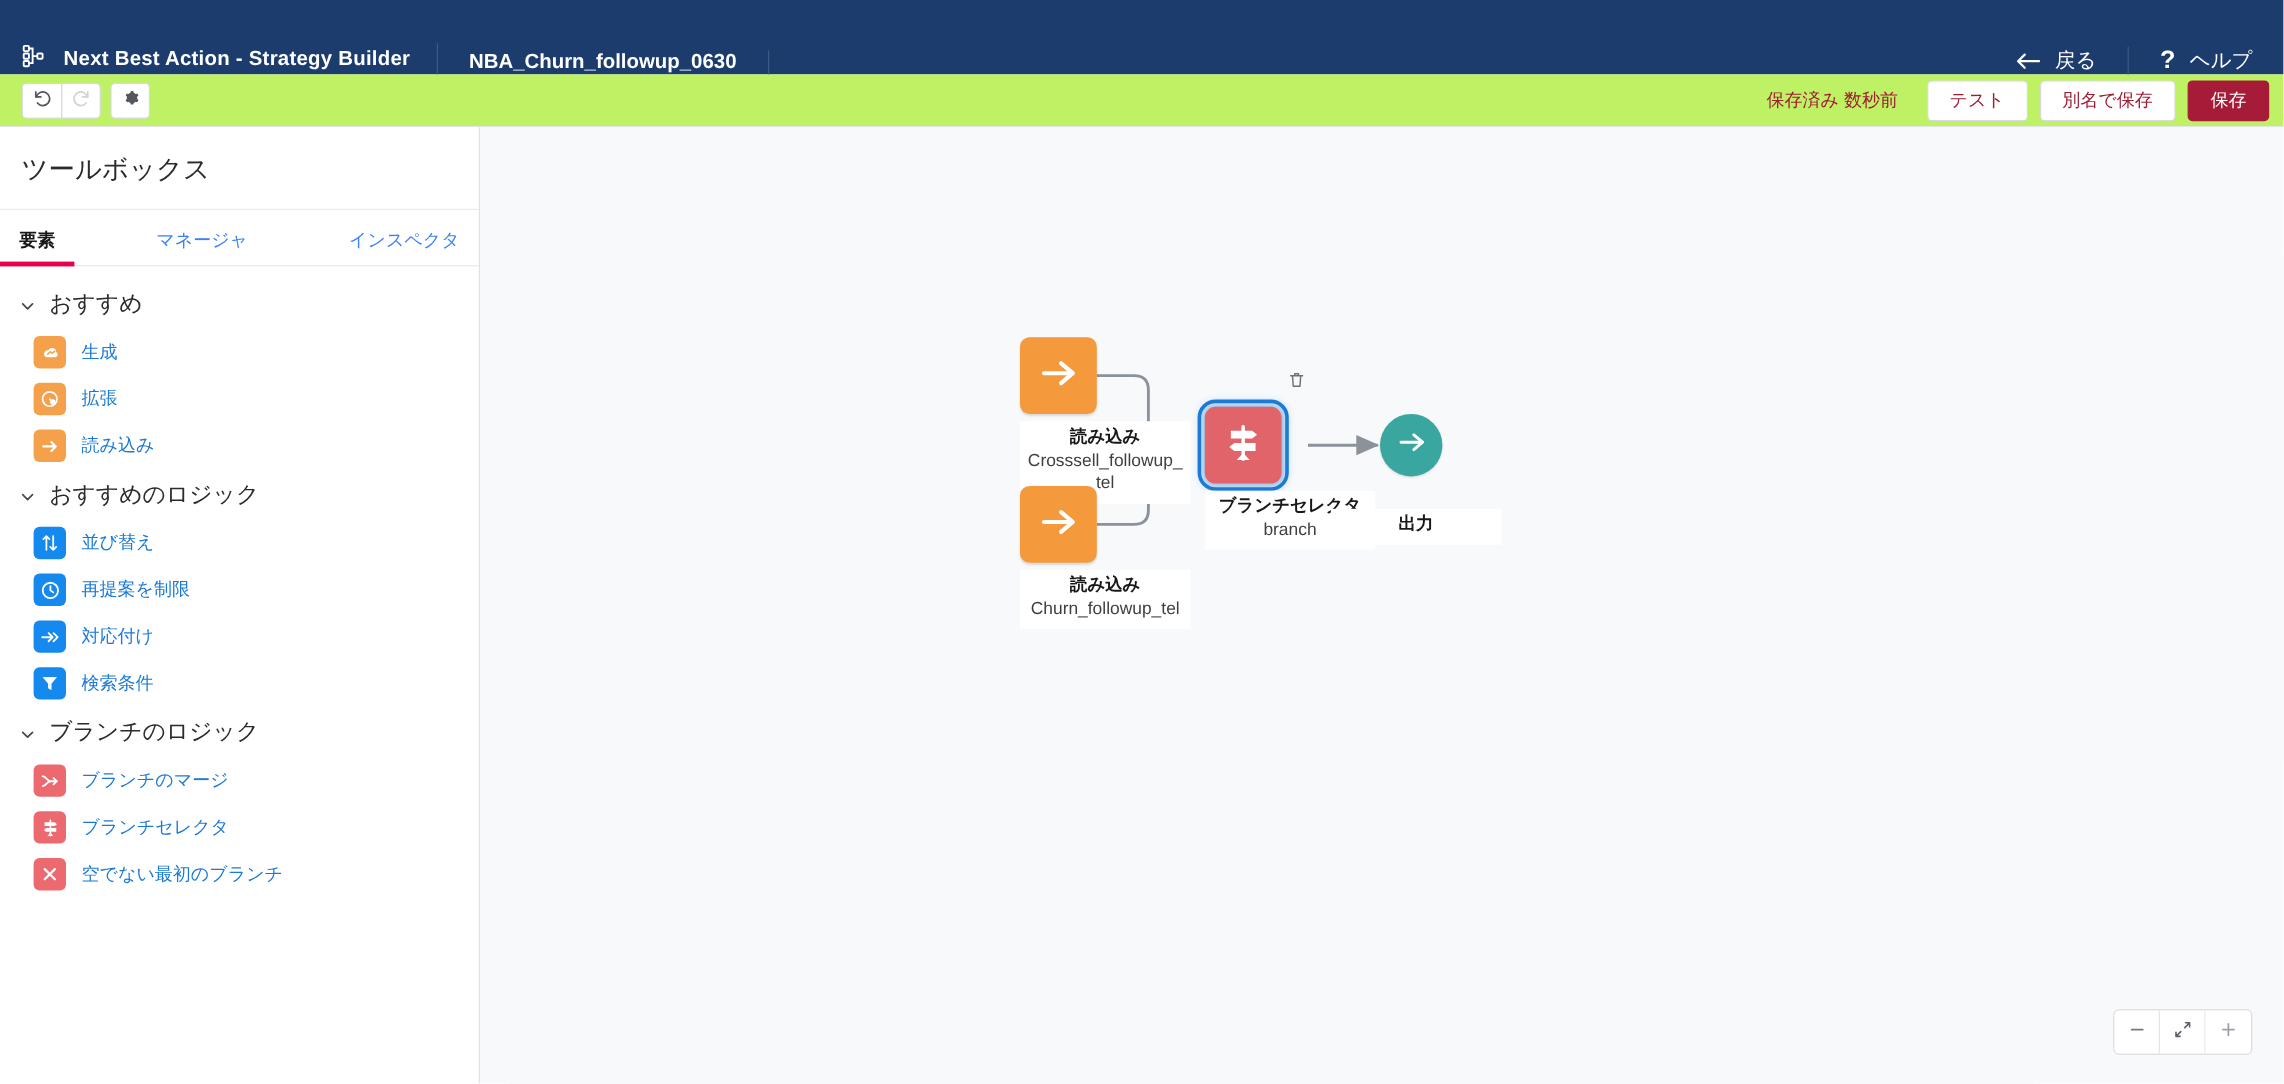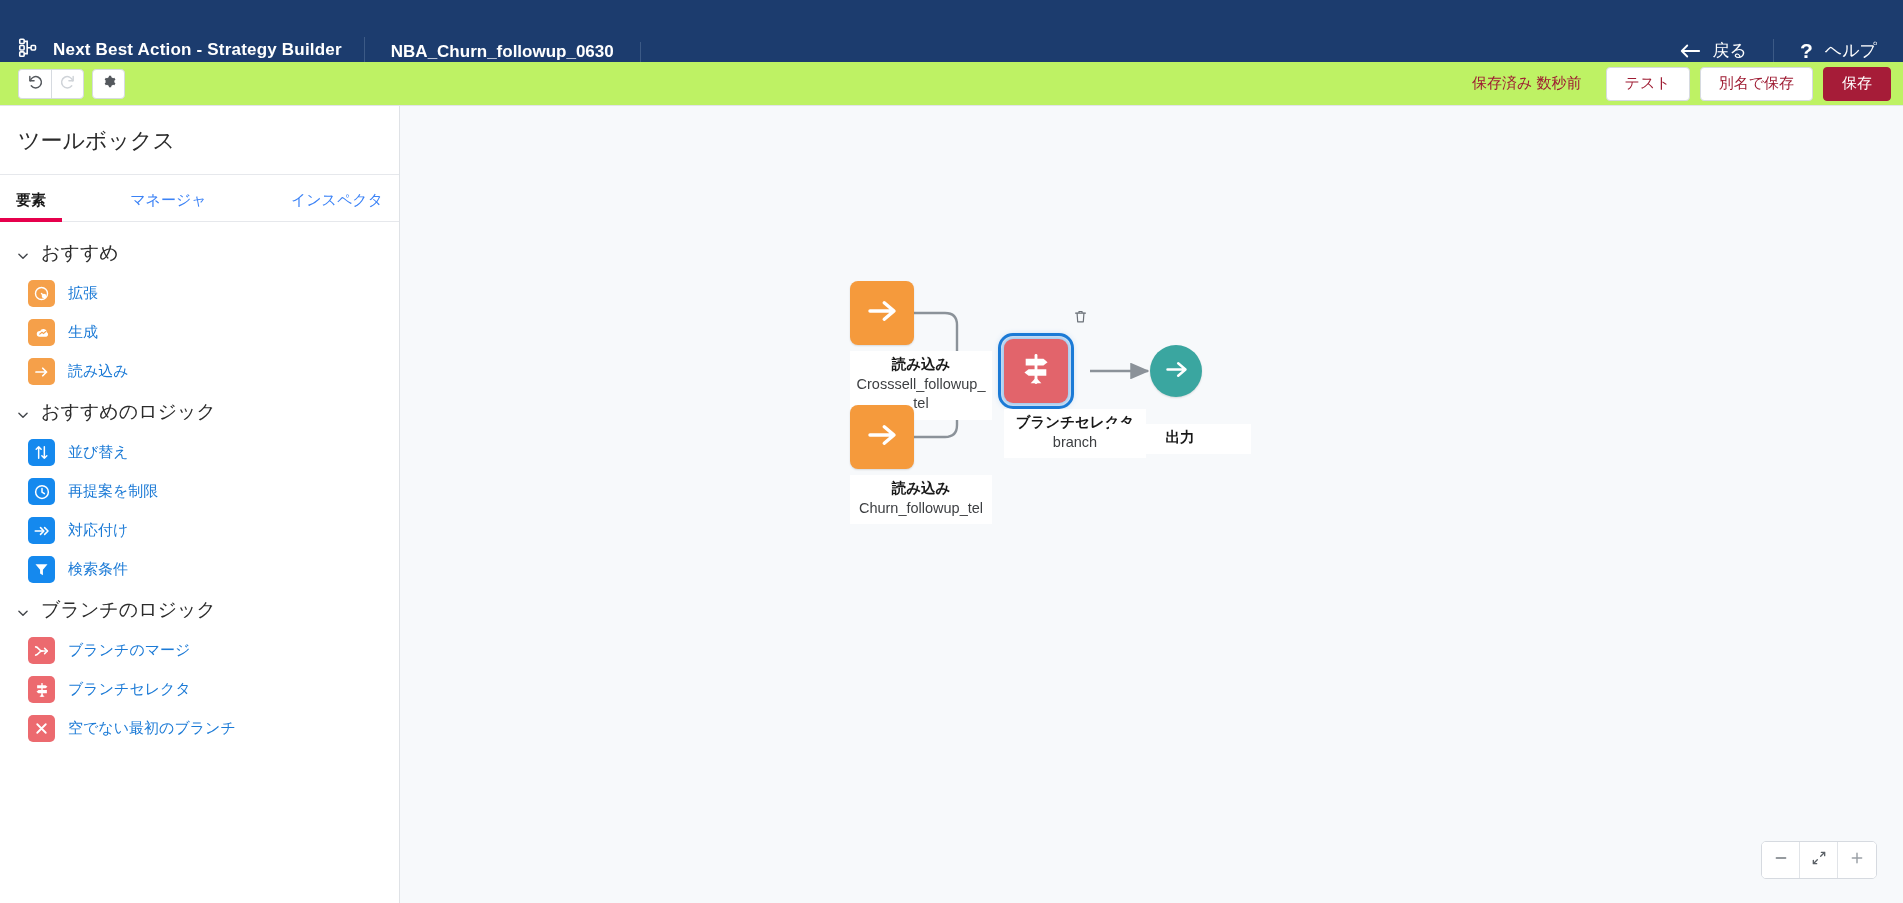--- a/index.html
+++ b/index.html
@@ -282,37 +282,37 @@
         <span class="chev">
           <svg width="14" height="14" viewBox="0 0 24 24" fill="none" stroke="#43464b" stroke-width="2.4" stroke-linecap="round" stroke-linejoin="round">
               <path d="M5 9l7 7 7-7"></path>
             </svg>
         </span>
         <span>おすすめ</span>
       </div>
 
       <div class="palette-item">
         <span class="sw orange">
+          <svg width="18" height="18" viewBox="0 0 24 24" fill="#fff">
+            <path d="M18.4 11.1A4.6 4.6 0 0 0 9.6 9.4 3.8 3.8 0 0 0 5 13.1 3.8 3.8 0 0 0 8.8 17h9a3.2 3.2 0 0 0 .6-5.9z"></path>
+            <path d="M9 13.5l3-2.6 2 1.6 3-2.4" stroke="#f5a04a" stroke-width="1.6" fill="none" stroke-linecap="round"></path>
+          </svg>
+        </span>
+        <span class="pi-label">生成</span>
+      </div>
+
+      <div class="palette-item">
+        <span class="sw orange">
           <svg width="17" height="17" viewBox="0 0 24 24" fill="none" stroke="#fff" stroke-width="2" stroke-linecap="round">
             <circle cx="12" cy="12" r="8.5"></circle>
               <path d="M12 12l4.5 4.5"></path>
               <circle cx="15.5" cy="15.5" r="3.2" fill="#fff" stroke="none"></circle>
           </svg>
         </span>
         <span class="pi-label">拡張</span>
-      </div>
-
-      <div class="palette-item">
-        <span class="sw orange">
-          <svg width="18" height="18" viewBox="0 0 24 24" fill="#fff">
-            <path d="M18.4 11.1A4.6 4.6 0 0 0 9.6 9.4 3.8 3.8 0 0 0 5 13.1 3.8 3.8 0 0 0 8.8 17h9a3.2 3.2 0 0 0 .6-5.9z"></path>
-            <path d="M9 13.5l3-2.6 2 1.6 3-2.4" stroke="#f5a04a" stroke-width="1.6" fill="none" stroke-linecap="round"></path>
-          </svg>
-        </span>
-        <span class="pi-label">生成</span>
       </div>
 
       <div class="palette-item">
         <span class="sw orange">
           <svg width="18" height="18" viewBox="0 0 24 24" fill="none" stroke="#fff" stroke-width="2.3" stroke-linecap="round" stroke-linejoin="round">
             <path d="M4 12h14M13 7l5 5-5 5"></path>
           </svg>
         </span>
         <span class="pi-label">読み込み</span>
       </div>

